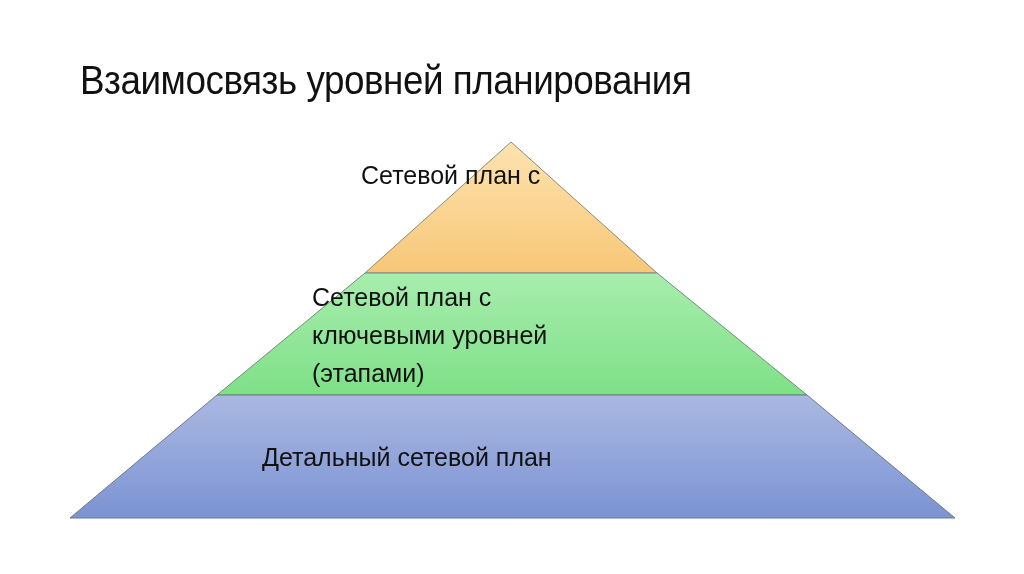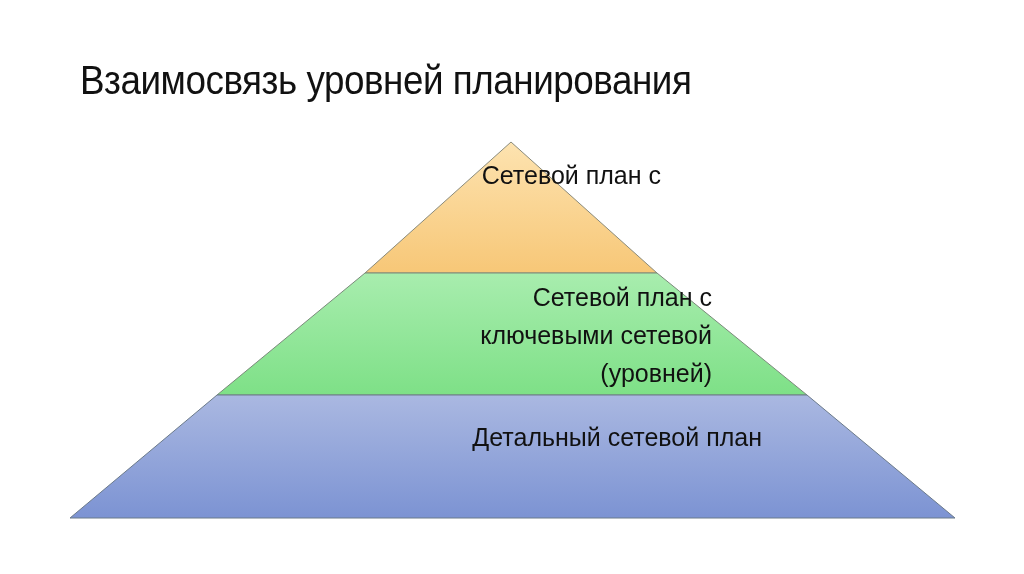--- a/index.html
+++ b/index.html
@@ -1,19 +1,19 @@
 <!DOCTYPE html>
 <html><head>
 <meta charset="utf-8">
 <style>
   html, body { margin:0; padding:0; background:#fff; }
   body { width:1024px; height:574px; position:relative; overflow:hidden; font-family:"Liberation Sans", sans-serif; }
   .title { position:absolute; left:80px; top:58px; font-size:40px; color:#111; letter-spacing:-0.5px; font-family:"Liberation Sans", sans-serif; transform:scaleX(0.92); transform-origin:left; }
   svg.pyr { position:absolute; left:0; top:0; }
-  .lbl { position:absolute; text-align:right; color:#111; font-size:25px; line-height:38px; }
+  .lbl { position:absolute; text-align:left; color:#111; font-size:25px; line-height:38px; }
 </style>
 </head>
 <body>
 
 <div class="title">Взаимосвязь уровней планирования</div>
 
 <svg class="pyr" width="1024" height="574">
   <defs>
     <linearGradient id="gy" x1="0" y1="0" x2="0" y2="1">
       <stop offset="0" stop-color="#fde3b0"></stop>
@@ -32,19 +32,19 @@
   <polygon points="365,273 657,273 807,395 217,395" fill="url(#gg)" stroke="#7a8a7a" stroke-width="1"></polygon>
   <polygon points="217,395 807,395 955,518 70,518" fill="url(#gb)" stroke="#6b7a8a" stroke-width="1"></polygon>
 </svg>
 
 <div class="lbl" style="left:361px; top:156px; width:300px;">
   <div>Сетевой план с</div>
 </div>
 
 <div class="lbl" style="left:312px; top:278px; width:400px;">
   <div>Сетевой план с</div>
-  <div>ключевыми сетевой</div>
-  <div>(уровней)</div>
+  <div>ключевыми уровней</div>
+  <div>(этапами)</div>
 </div>
 
-<div class="lbl" style="left:262px; top:418px; width:500px;">
+<div class="lbl" style="left:262px; top:438px; width:500px;">
   <div>Детальный сетевой план</div>
 </div>
 
 </body></html>

